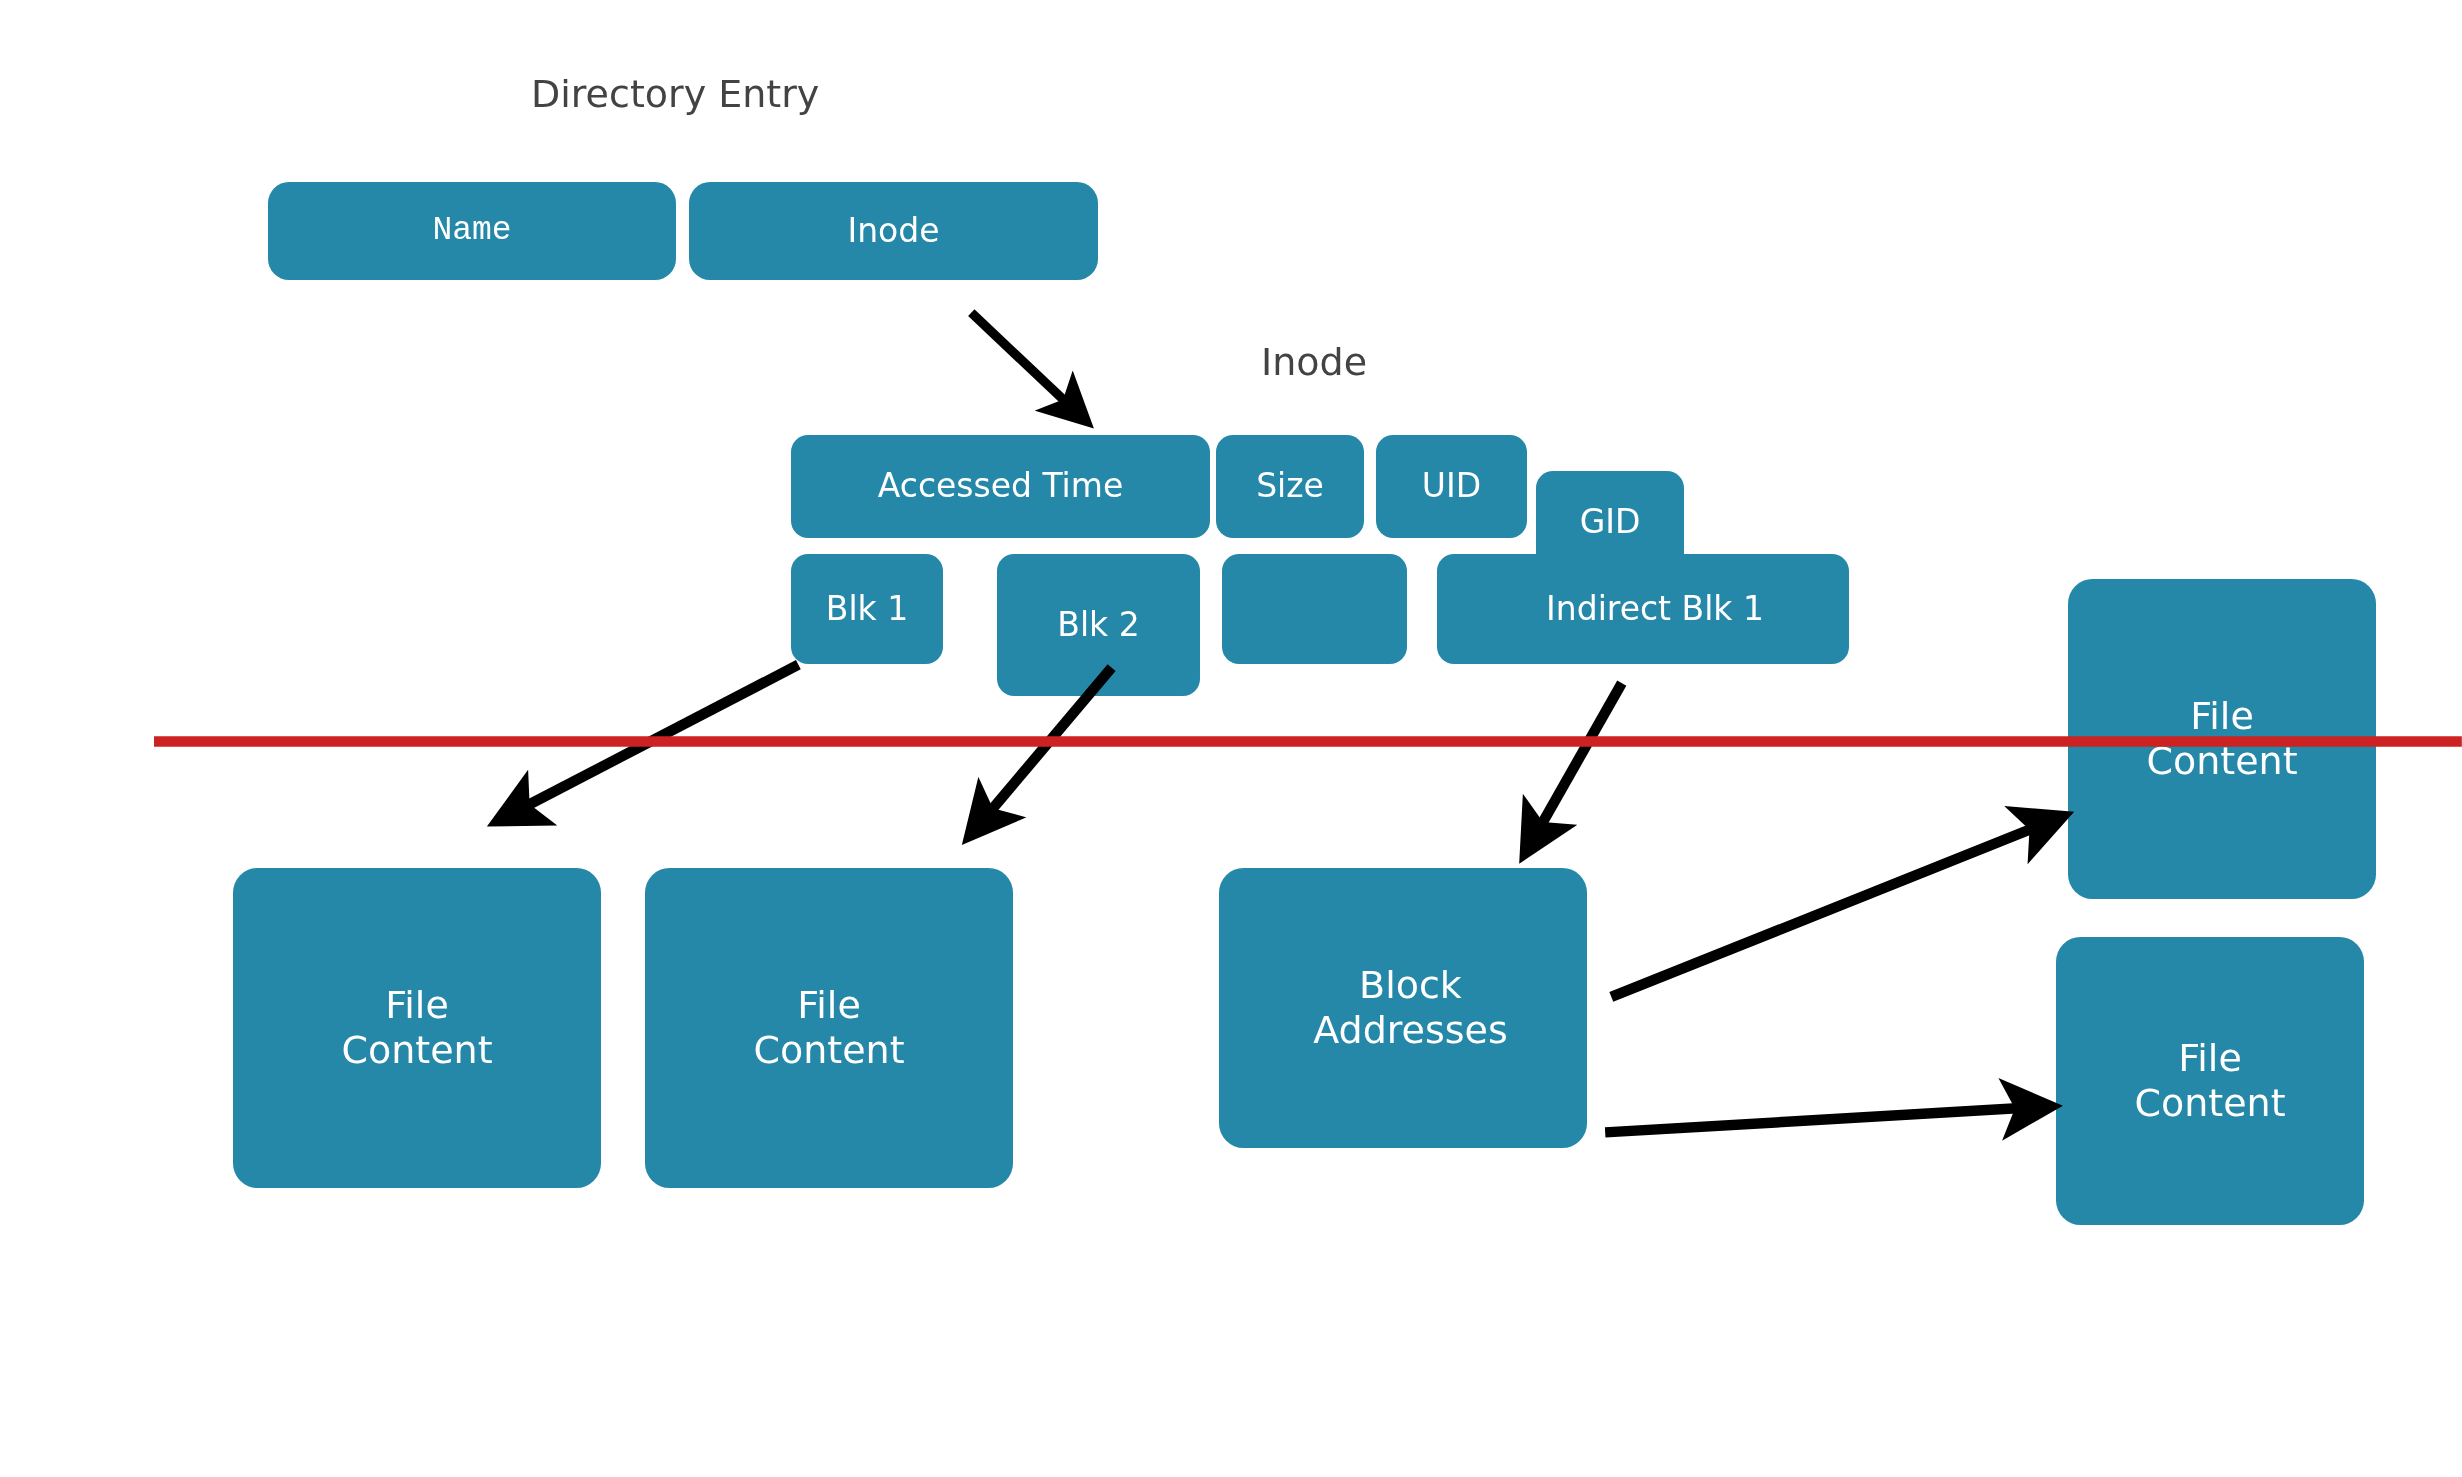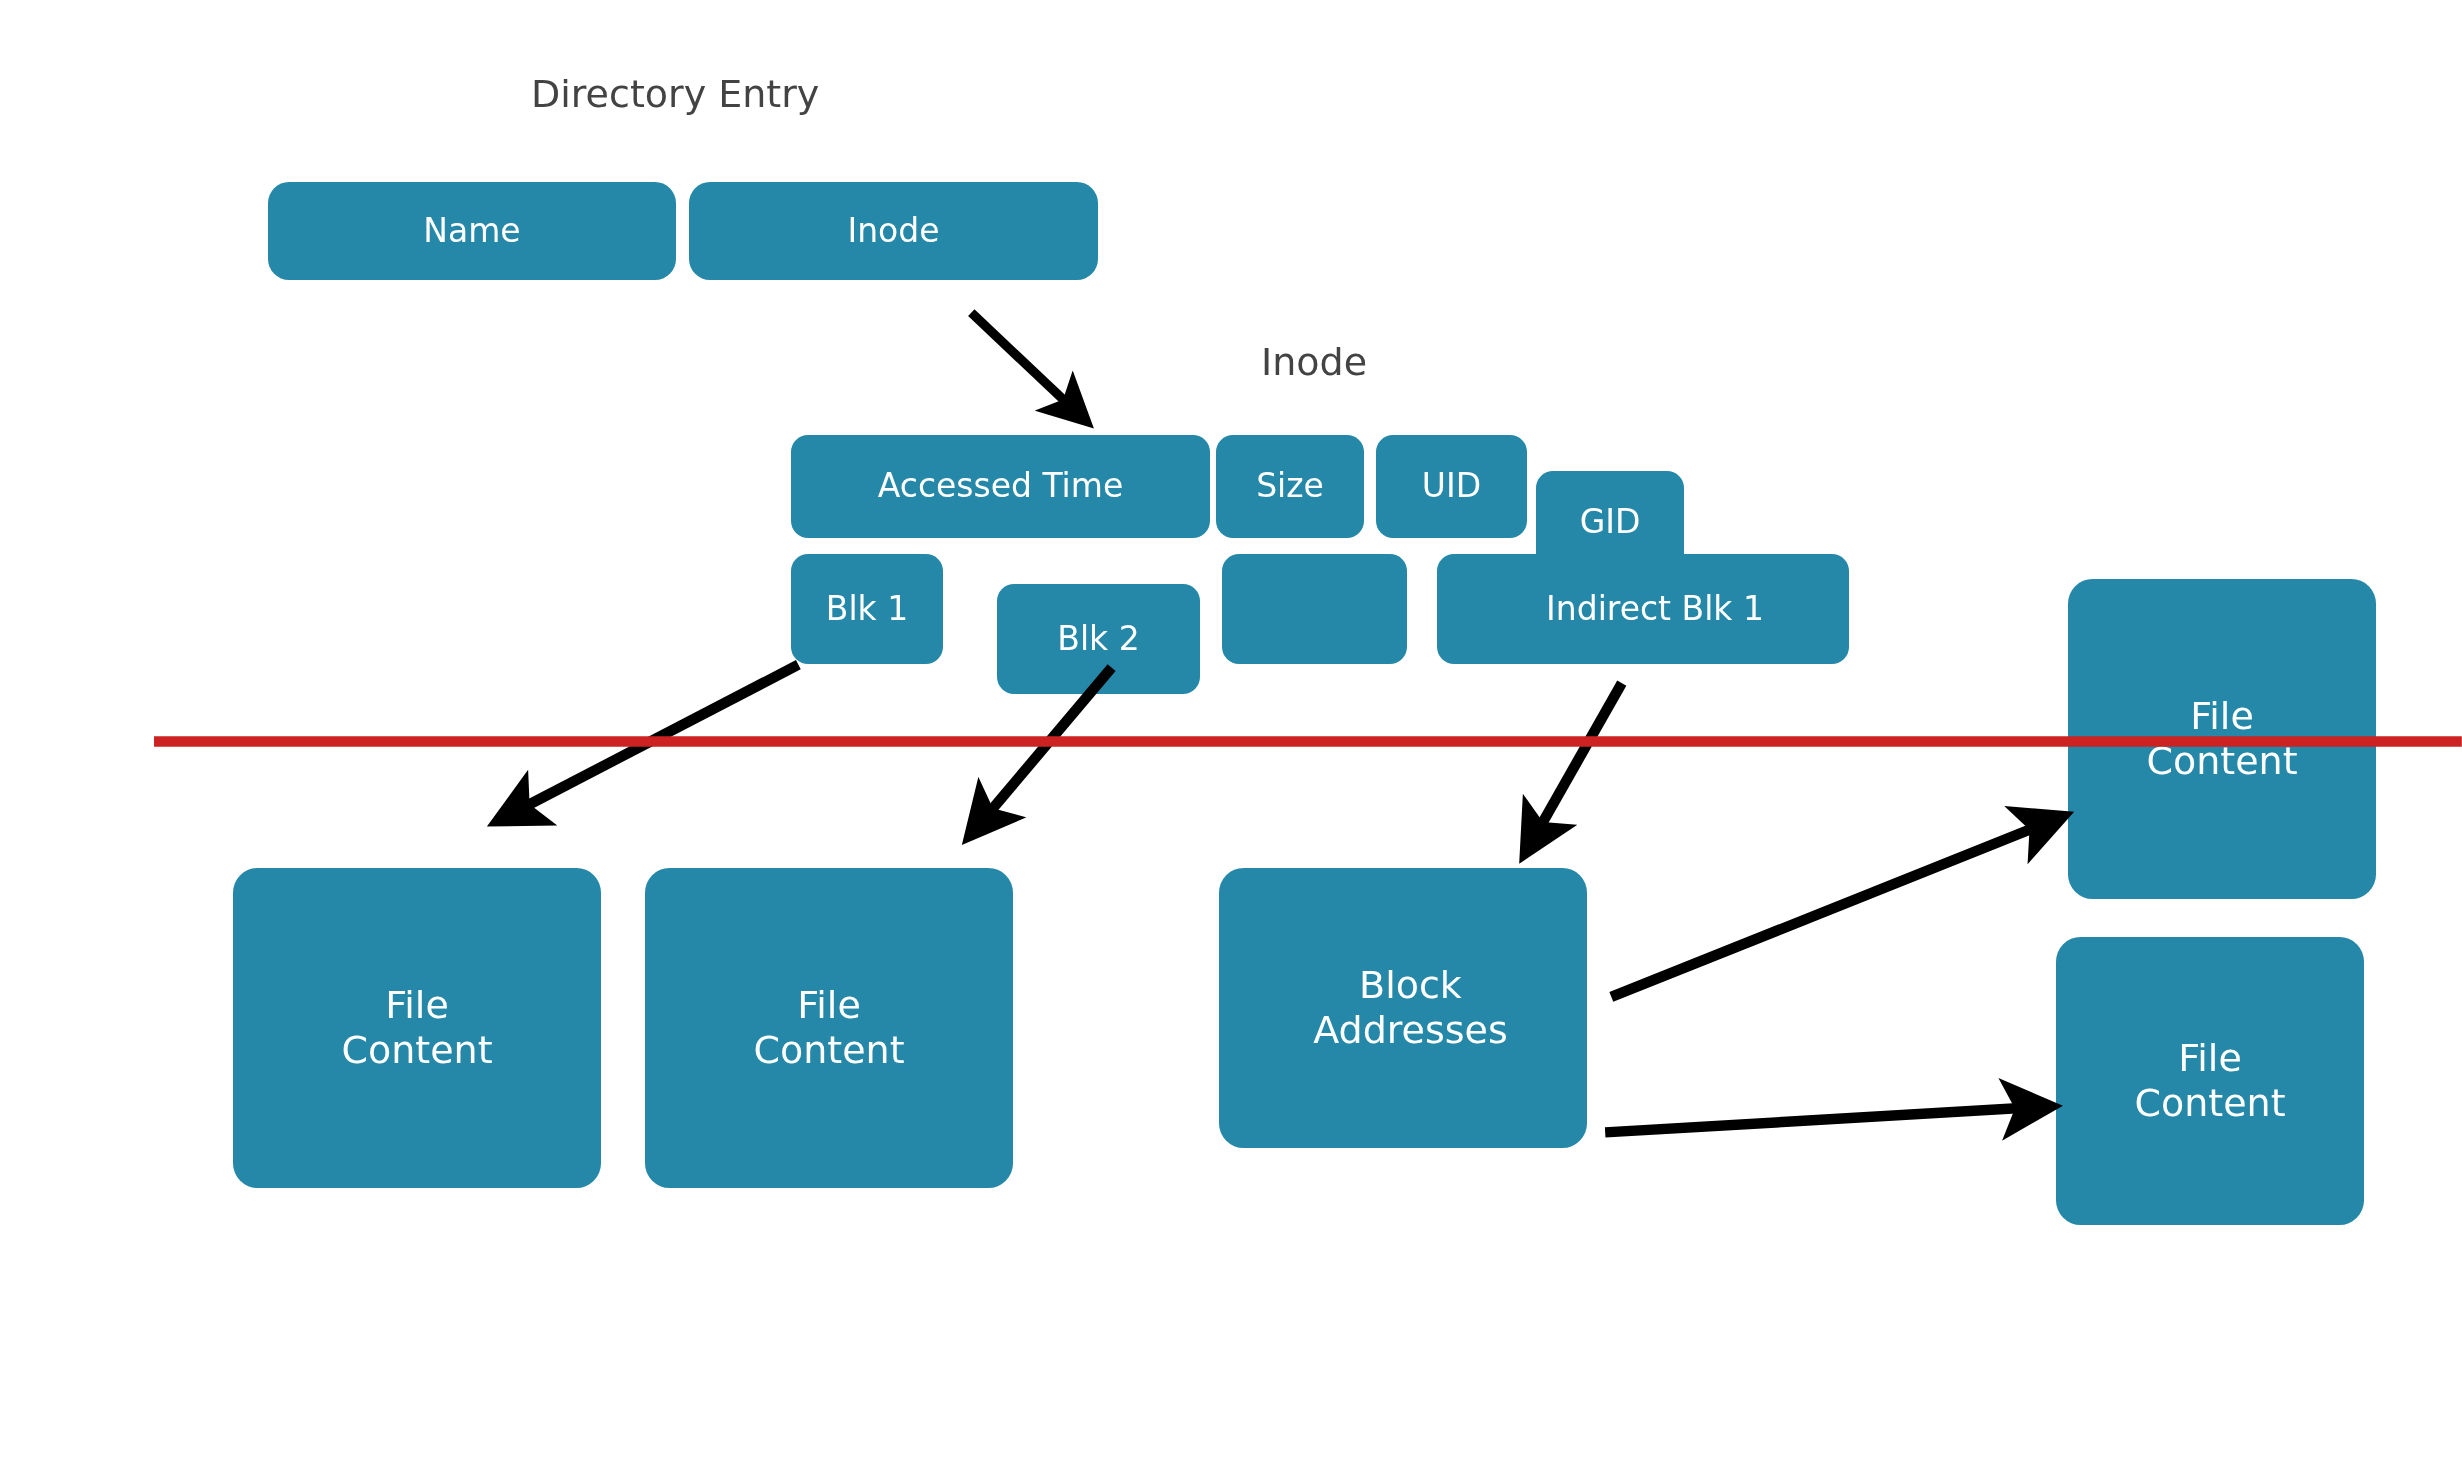--- a/index.html
+++ b/index.html
@@ -65,35 +65,35 @@
 </style>
 </head>
 <body>
 
 <div id="canvas">
 
   <div class="group-title" style="left:492px; top:74px;">Directory Entry</div>
 
   <div class="group-title" style="left:1222px; top:342px;">Inode</div>
 
-  <div class="box" style="left:268px; top:182px; width:408px; height:98px;">Name</div>
+  <div class="box" style="left:268px; top:182px; width:408px; height:98px;font-family:Liberation Mono, monospace;">Name</div>
 
   <div class="box" style="left:689px; top:182px; width:409px; height:98px;">Inode</div>
 
   <div class="box small-radius" style="left:791px; top:435px; width:419px; height:103px;">Accessed Time</div>
 
   <div class="box small-radius" style="left:1216px; top:435px; width:148px; height:103px;">Size</div>
 
   <div class="box small-radius" style="left:1376px; top:435px; width:151px; height:103px;">UID</div>
 
   <div class="box small-radius" style="left:1536px; top:435px; width:148px; height:103px;margin-top:36px;">GID</div>
 
   <div class="box small-radius" style="left:791px; top:554px; width:152px; height:110px;">Blk 1</div>
 
-  <div class="box small-radius" style="left:997px; top:584px; width:203px; height:110px;">Blk 2</div>
+  <div class="box small-radius" style="left:997px; top:554px; width:203px; height:142px;">Blk 2</div>
 
   <div class="box small-radius" style="left:1222px; top:554px; width:185px; height:110px;"></div>
 
   <div class="box small-radius" style="left:1437px; top:554px; width:412px; height:110px;padding-left:24px;">Indirect Blk 1</div>
 
   <div class="box big" style="left:233px; top:868px; width:368px; height:320px;">File
 Content</div>
 
   <div class="box big" style="left:645px; top:868px; width:368px; height:320px;">File
 Content</div>

